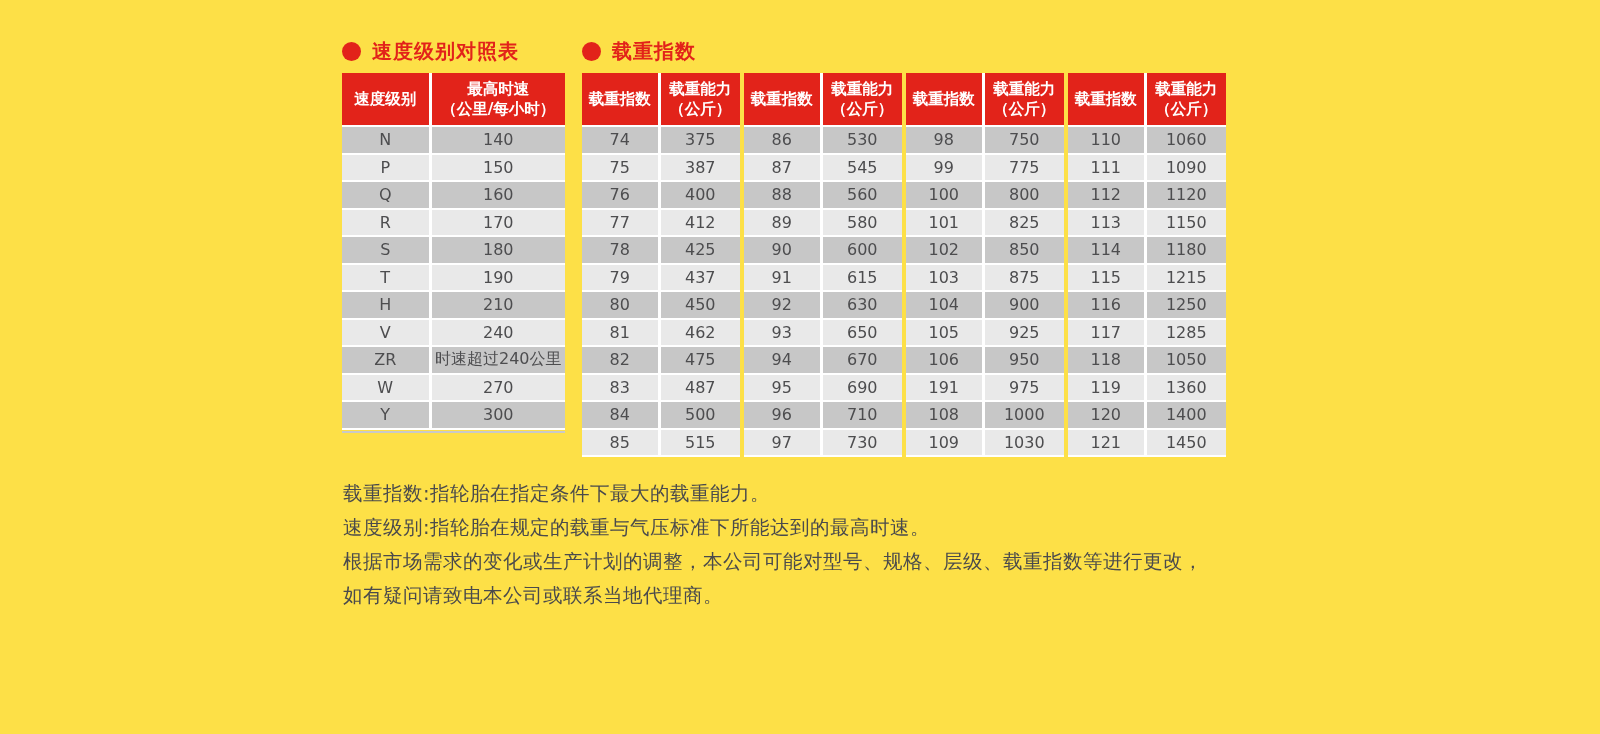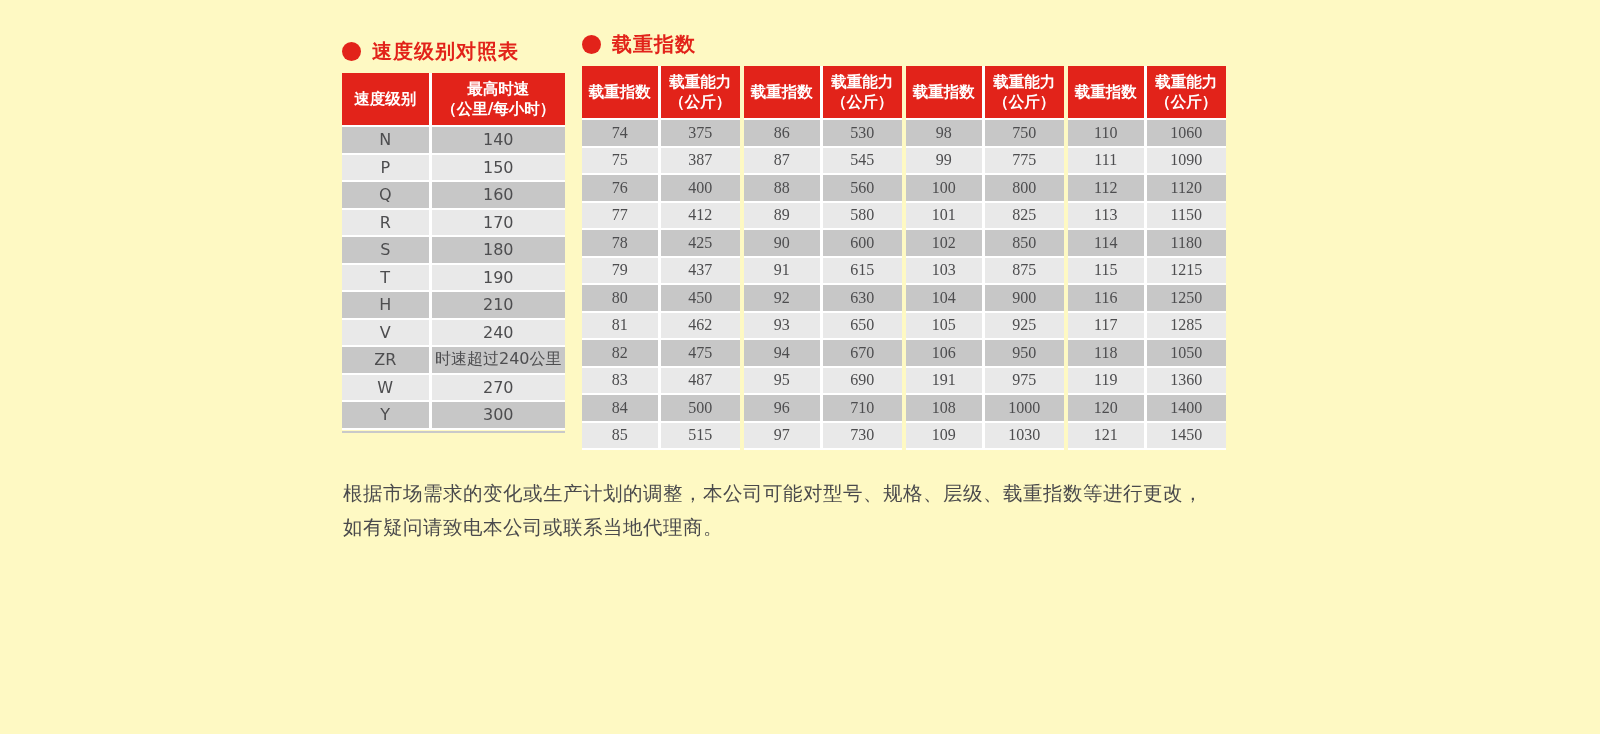--- a/index.html
+++ b/index.html
@@ -9,21 +9,21 @@
     --cell_text:#4d4d4f;
     --note_text:#4a4a4c;
     --rule_gray:#c9c9c9;
   }
   *{box-sizing:border-box;}
   html,body{margin:0;padding:0;}
   body{
     width:1600px;height:734px;background:#ffffff;
     font-family:"DejaVu Sans","Liberation Sans",sans-serif;
   }
-  .page{position:relative;width:1600px;height:734px;overflow:hidden;background:#fef9c3;}
+  .page{position:relative;width:1600px;height:734px;overflow:hidden;background:#fde047;}
 
   
   .block-title{
     display:flex;align-items:center;gap:11px;height:22px;margin-bottom:11px;
     color:var(--red);font-size:20px;font-weight:bold;letter-spacing:1px;
   }
   .bullet{width:19px;height:19px;border-radius:50%;background:var(--red);flex:0 0 auto;}
 
   
   table{border-collapse:collapse;table-layout:fixed;width:100%;}
@@ -39,21 +39,21 @@
   td{height:27.5px;font-size:16px;color:var(--cell_text);}
   tbody tr:nth-child(odd) td{background:var(--row_dark);}
   tbody tr:nth-child(even) td{background:var(--row_light);}
 
   
   #speed-block{position:absolute;left:342px;top:40px;width:223px;}
   #speed-block th.col-a{width:88px;}
   .table-underline{height:2px;background:var(--rule_gray);margin-top:1px;}
 
   
-  #load-block{position:absolute;left:582px;top:33px;width:642px;font-family:Liberation Serif, serif;}
+  #load-block{position:absolute;left:582px;top:40px;width:642px;}
   .load-groups{display:flex;gap:4px;}
   .load-groups table{width:158px;flex:0 0 auto;}
   .load-groups th.col-a{width:77px;}
 
   
   #notes{position:absolute;left:343px;top:477px;}
   #notes p{margin:0;line-height:34px;font-size:19.5px;color:var(--note_text);letter-spacing:0.5px;}
 </style>
 </head>
 <body>
@@ -367,17 +367,19 @@
               <td>121</td>
               <td>1450</td>
             </tr>
           </tbody>
       </table>
 
     </div>
   </section>
 
   <section id="notes">
+      <p>载重指数:指轮胎在指定条件下最大的载重能力。</p>
+      <p>速度级别:指轮胎在规定的载重与气压标准下所能达到的最高时速。</p>
       <p>根据市场需求的变化或生产计划的调整，本公司可能对型号、规格、层级、载重指数等进行更改，</p>
       <p>如有疑问请致电本公司或联系当地代理商。</p>
     </section>
 
 </div>
 
 </body></html>

